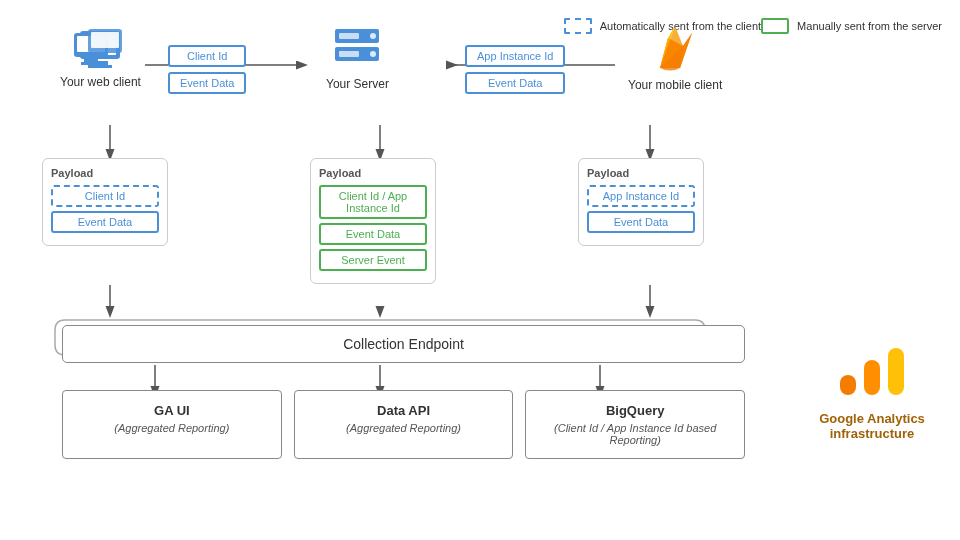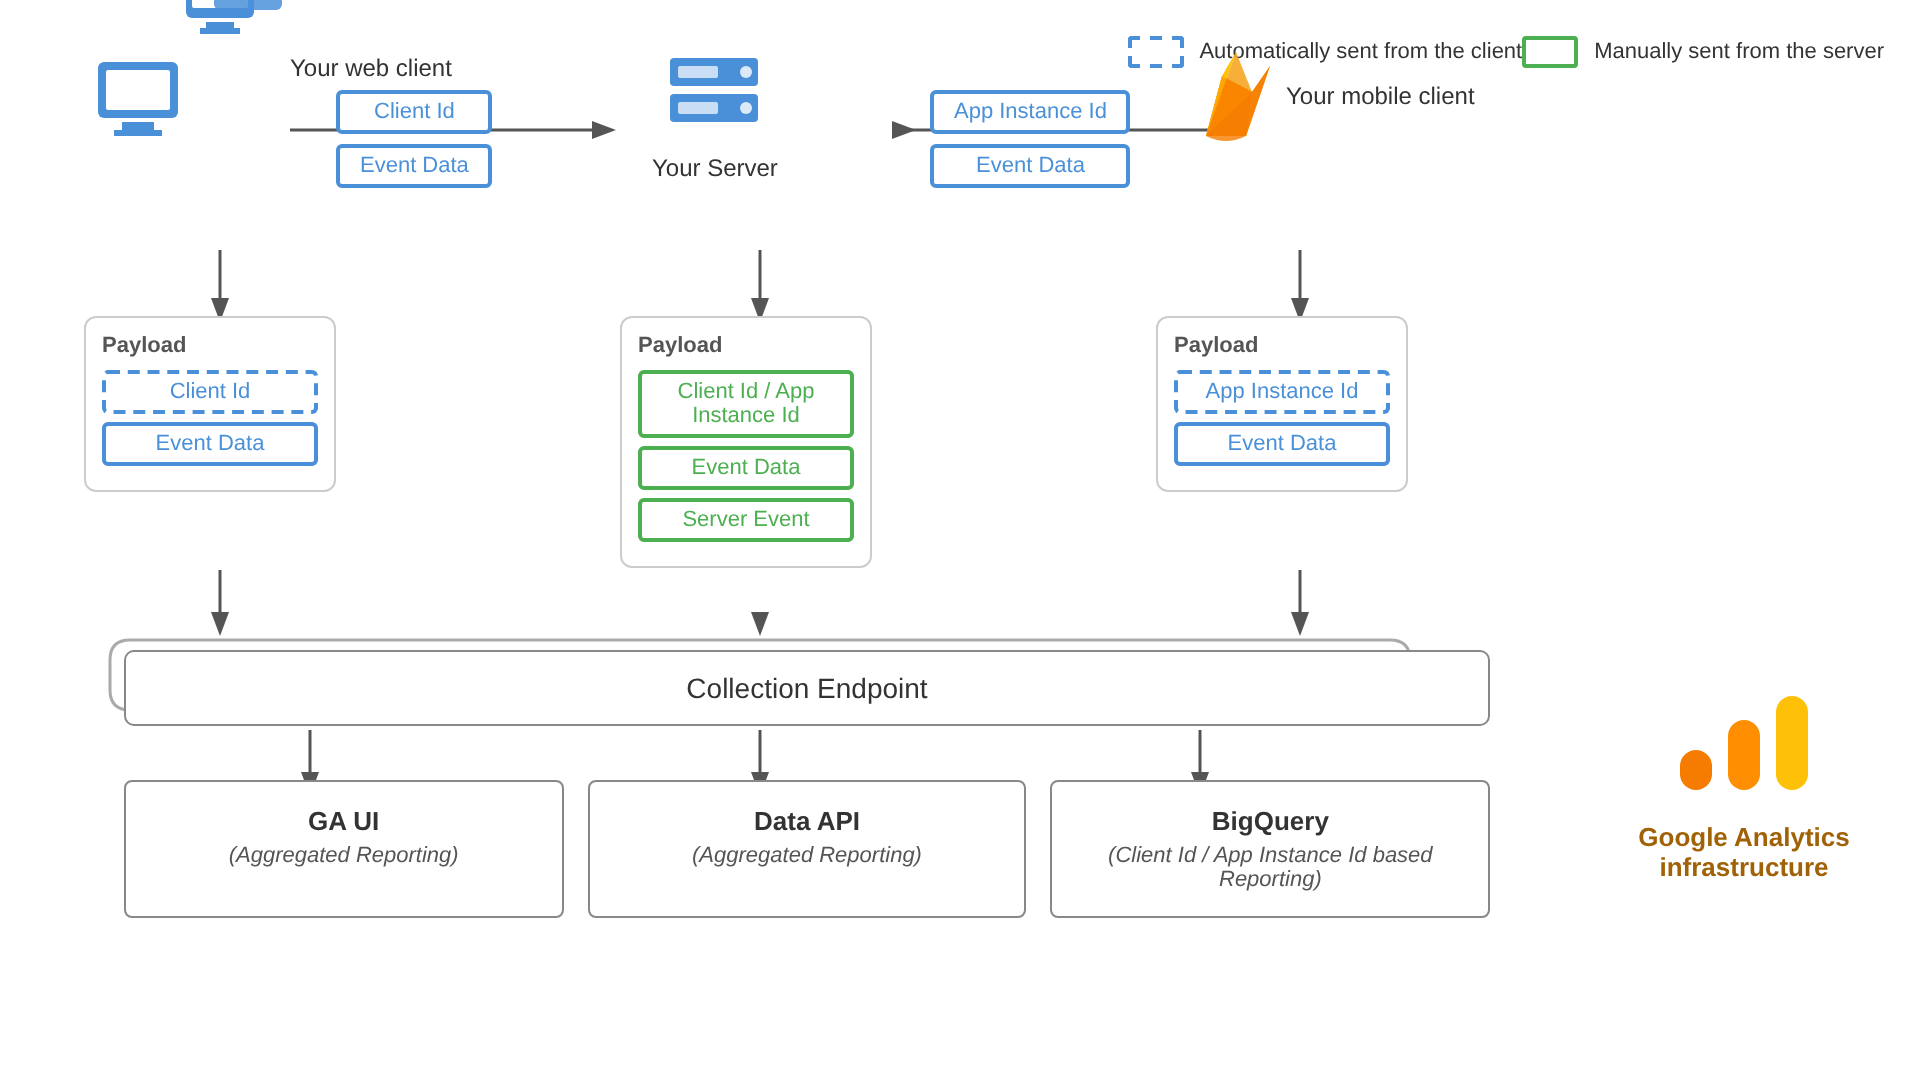--- a/index.html
+++ b/index.html
@@ -180,21 +180,21 @@
     <defs>
       <marker id="arrow" markerWidth="8" markerHeight="8" refX="6" refY="3" orient="auto">
         <path d="M0,0 L0,6 L8,3 z" fill="#555"></path>
       </marker>
       <marker id="arrow-left" markerWidth="8" markerHeight="8" refX="2" refY="3" orient="auto">
         <path d="M8,0 L8,6 L0,3 z" fill="#555"></path>
       </marker>
     </defs>
   </svg>
 
-  <div style="position:absolute;top:25px;left:45px;display:flex;align-items:flex-start;">
+  <div style="position:absolute;top:25px;left:60px;display:flex;flex-direction:column;align-items:center;">
 
     <svg class="icon-svg" viewBox="0 0 48 48">
       <rect x="4" y="6" width="40" height="28" rx="3" fill="#4a90d9"></rect>
       <rect x="8" y="10" width="32" height="20" rx="1" fill="white"></rect>
       <rect x="16" y="36" width="16" height="4" fill="#4a90d9"></rect>
       <rect x="12" y="40" width="24" height="3" fill="#4a90d9"></rect>
 
       <rect x="10" y="4" width="34" height="24" rx="3" fill="none" stroke="#4a90d9" stroke-width="0"></rect>
     </svg>
 
@@ -225,21 +225,21 @@
       <circle cx="42" cy="29" r="3" fill="white" opacity="0.8"></circle>
     </svg>
     <span style="font-size:12px;color:#333;font-weight:500;margin-top:4px;">Your Server</span>
   </div>
 
   <div style="position:absolute;top:45px;left:465px;display:flex;flex-direction:column;gap:5px;">
     <div class="id-box">App Instance Id</div>
     <div class="id-box">Event Data</div>
   </div>
 
-  <div style="position:absolute;top:18px;left:593px;display:flex;flex-direction:row;align-items:center;">
+  <div style="position:absolute;top:18px;left:628px;display:flex;flex-direction:column;align-items:center;">
 
     <svg width="50" height="58" viewBox="0 0 50 58">
       <path d="M 10 50 L 25 8 L 33 28 L 42 15 L 30 50 Z" fill="#F5A623" opacity="0.9"></path>
       <path d="M 10 50 L 18 20 L 33 28 L 30 50 Z" fill="#F57C00"></path>
       <path d="M 10 50 L 25 8 L 18 20 Z" fill="#FFC107"></path>
       <path d="M 10 50 L 30 50 L 42 15 L 33 28 L 18 20 L 10 50 Z" fill="#FF8F00" opacity="0.5"></path>
       <path d="M 10 50 Q 20 55 30 50 L 42 15 L 33 28 L 10 50 Z" fill="#F57C00" opacity="0.8"></path>
     </svg>
     <span style="font-size:12px;color:#333;font-weight:500;margin-top:2px;">Your mobile client</span>
   </div>

